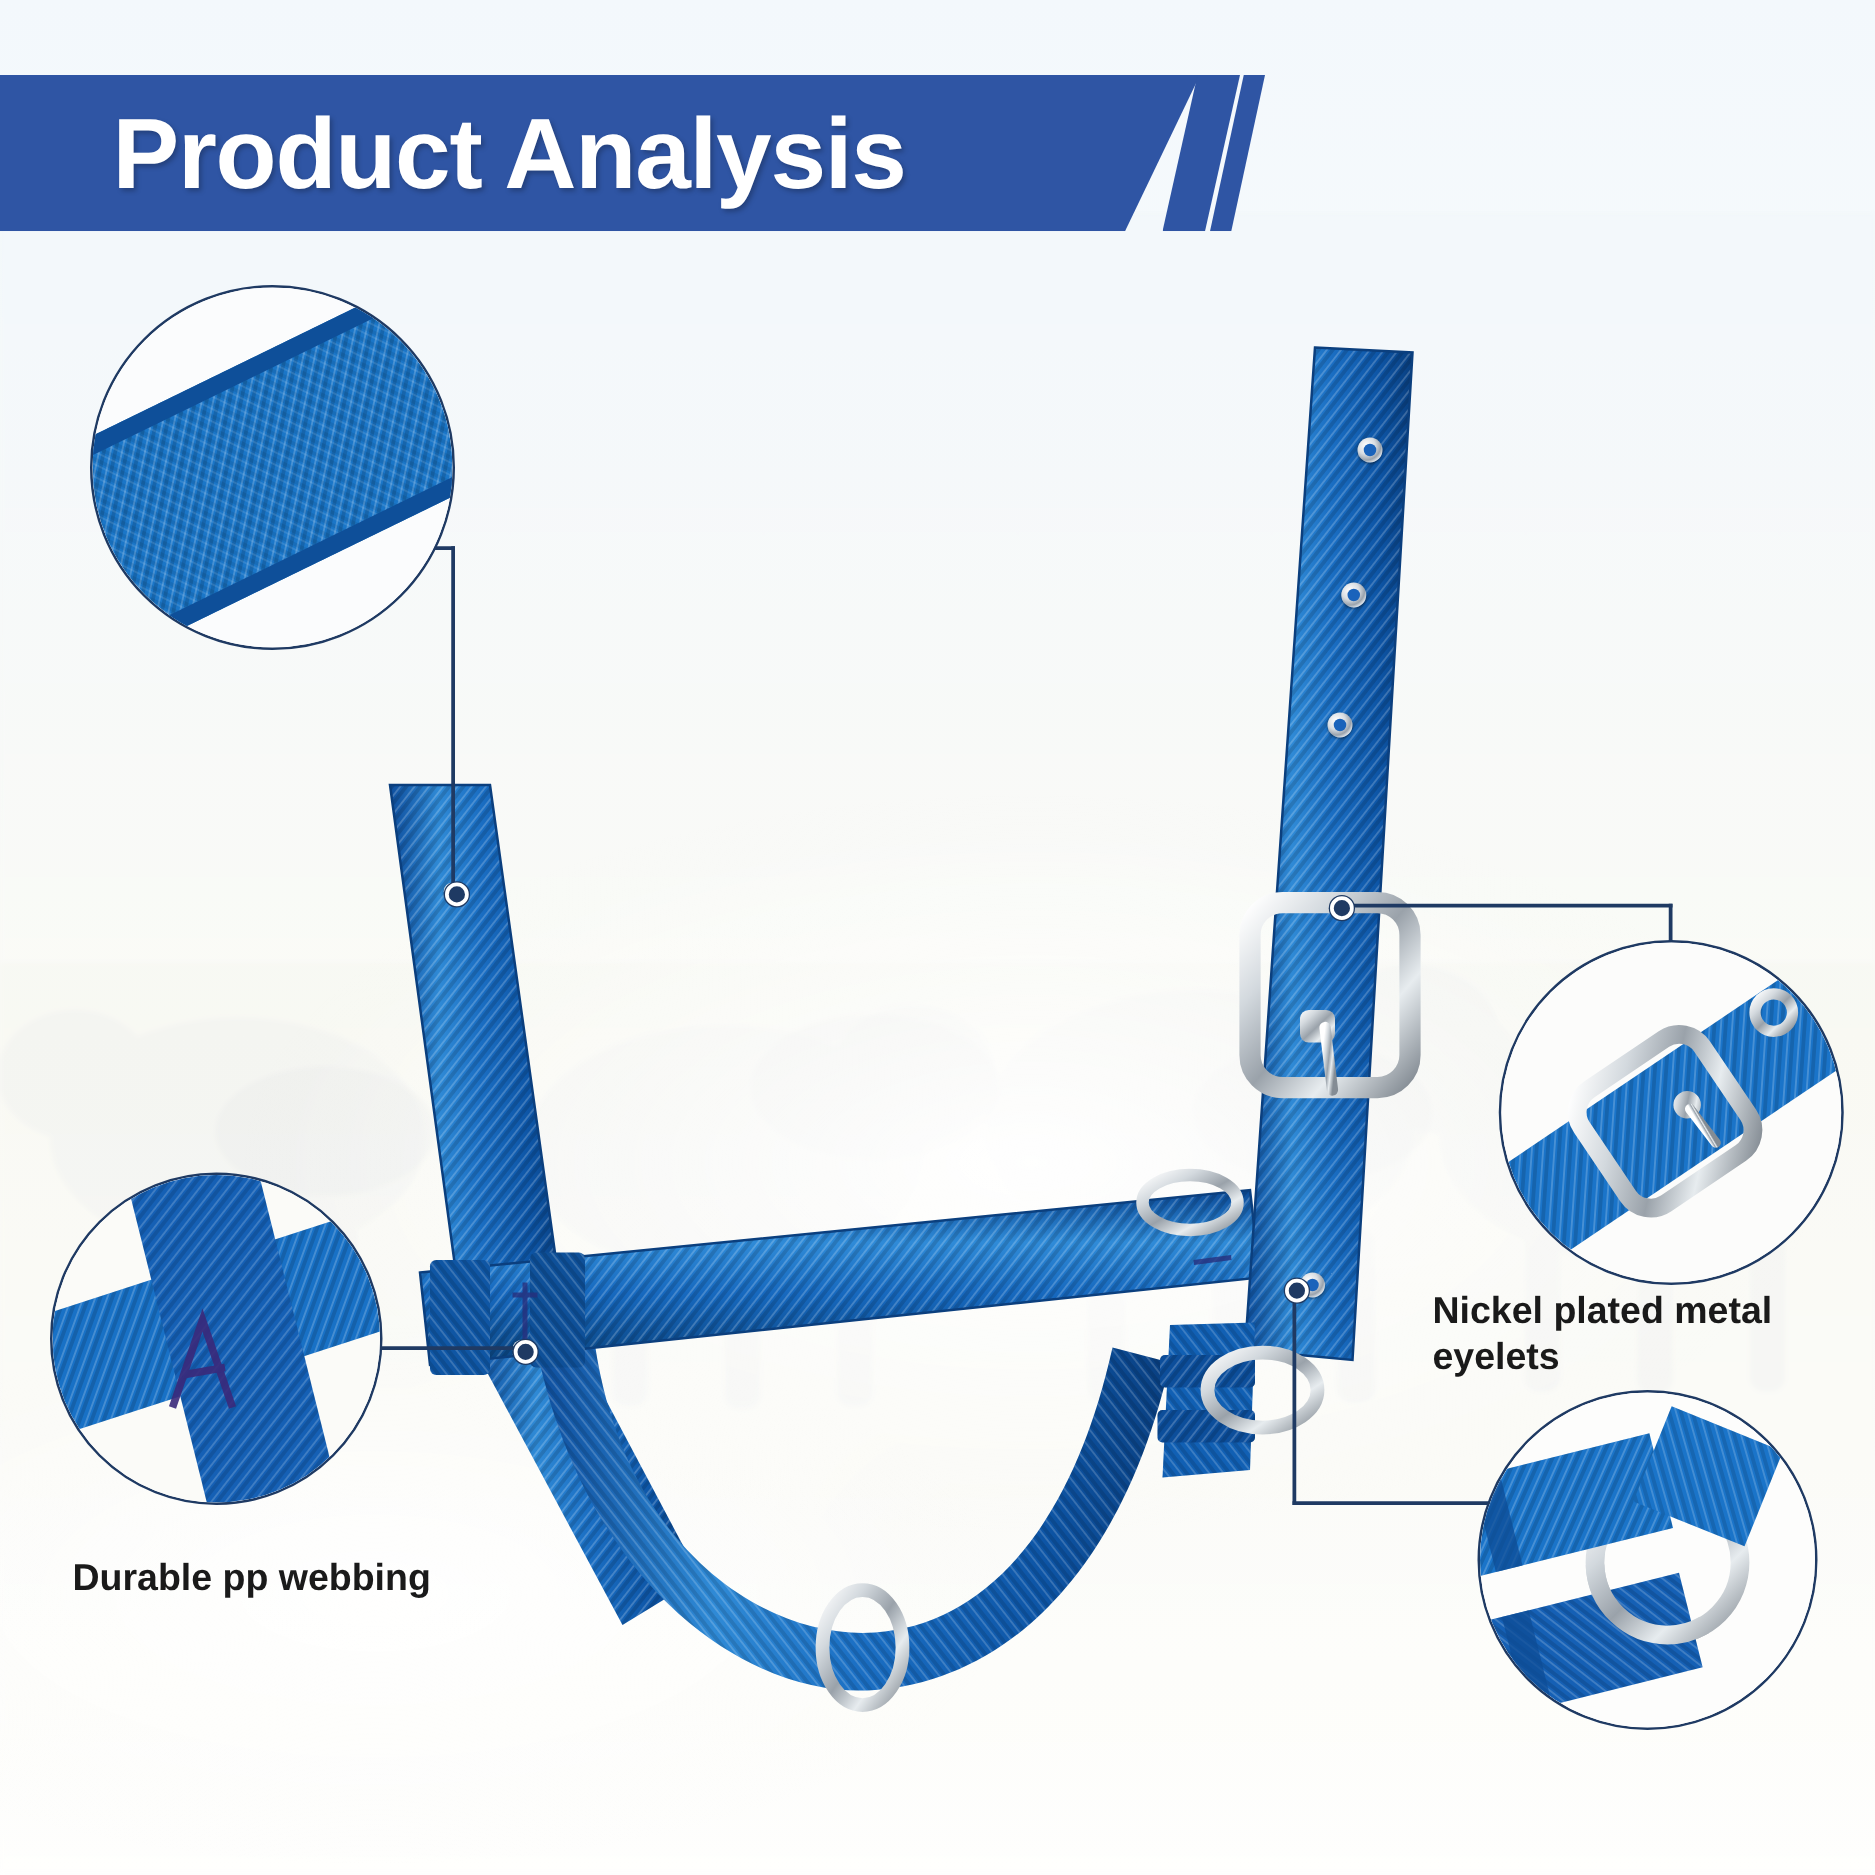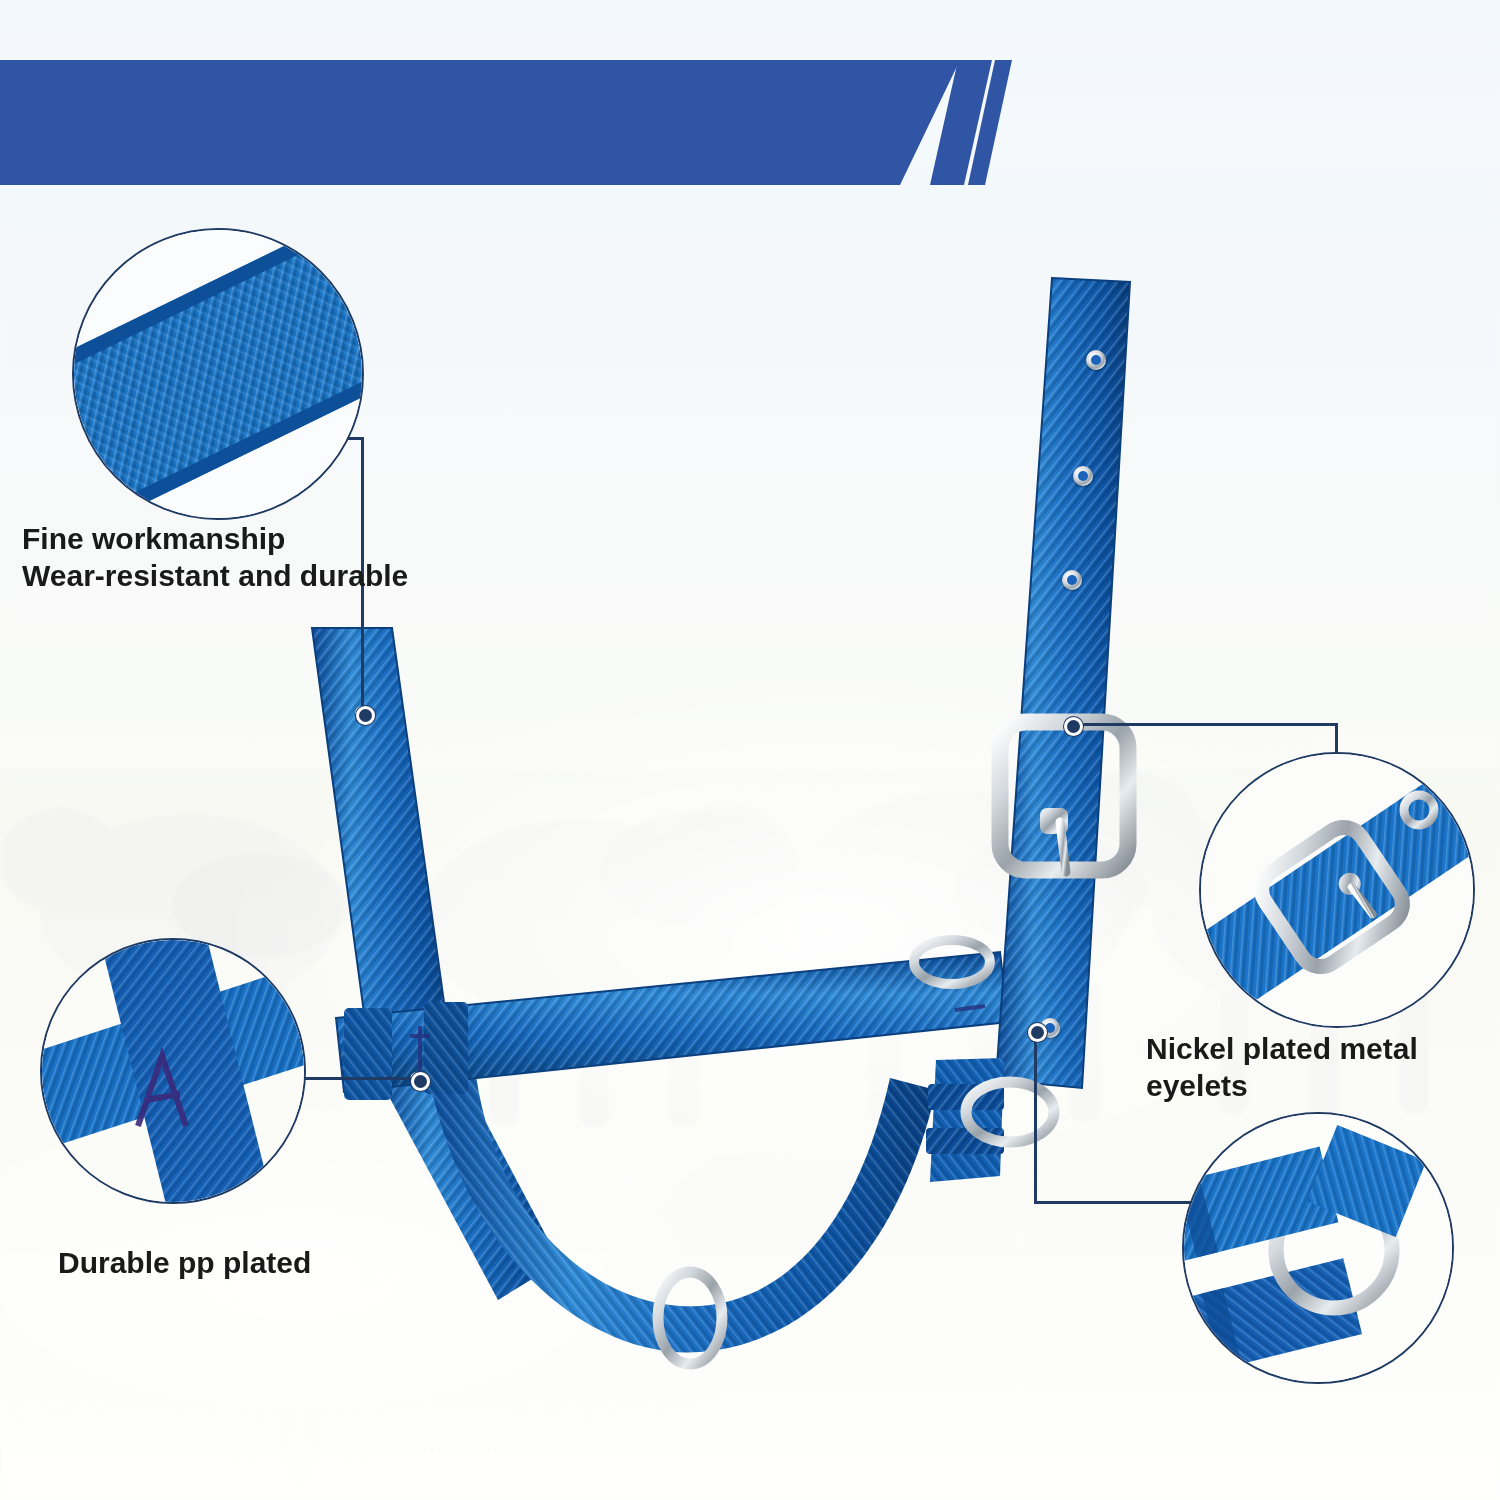--- a/index.html
+++ b/index.html
@@ -136,20 +136,21 @@
       <ellipse cx="260" cy="735" rx="88" ry="52"></ellipse>
       <ellipse cx="700" cy="700" rx="100" ry="58"></ellipse>
       <ellipse cx="1050" cy="720" rx="96" ry="56"></ellipse>
     </g>
   </svg>
   <div class="bg-haze"></div>
 
   <div class="banner"></div>
   <div class="slash slash-a"></div>
   <div class="slash slash-b"></div>
+  <div class="banner-title">Product Analysis</div>
 
   <svg style="position:absolute;left:0;top:0;width:1500px;height:1500px;" viewBox="0 0 1500 1500">
     <defs>
       <linearGradient id="strapA" x1="0" y1="0" x2="1" y2="0">
         <stop offset="0%" stop-color="#0f4f9e"></stop>
         <stop offset="28%" stop-color="#2f8ad6"></stop>
         <stop offset="52%" stop-color="#1a6ec3"></stop>
         <stop offset="80%" stop-color="#0d55a6"></stop>
         <stop offset="100%" stop-color="#093f80"></stop>
       </linearGradient>
@@ -349,21 +350,19 @@
         </g>
         <g transform="rotate(22 170 130)">
           <rect x="110" y="26" width="96" height="82" fill="#1a74c9"></rect>
           <rect x="110" y="26" width="96" height="82" fill="url(#twill2)"></rect>
         </g>
         <circle cx="150" cy="136" r="58" fill="none" stroke="url(#metalg)" stroke-width="15" stroke-dasharray="120 250" stroke-dashoffset="-60"></circle>
       </svg>
     </div>
   </div>
 
-  <div class="label" style="left:22px;top:520px;width:400px;">Fine workmanship
-Wear-resistant and durable</div>
-
-  <div class="label" style="left:58px;top:1244px;width:400px;">Durable pp plated</div>
+
+  <div class="label" style="left:58px;top:1244px;width:400px;">Durable pp webbing</div>
 
   <div class="label" style="left:1146px;top:1030px;width:360px;">Nickel plated metal eyelets</div>
 
 
 </div>
 
 </body></html>

